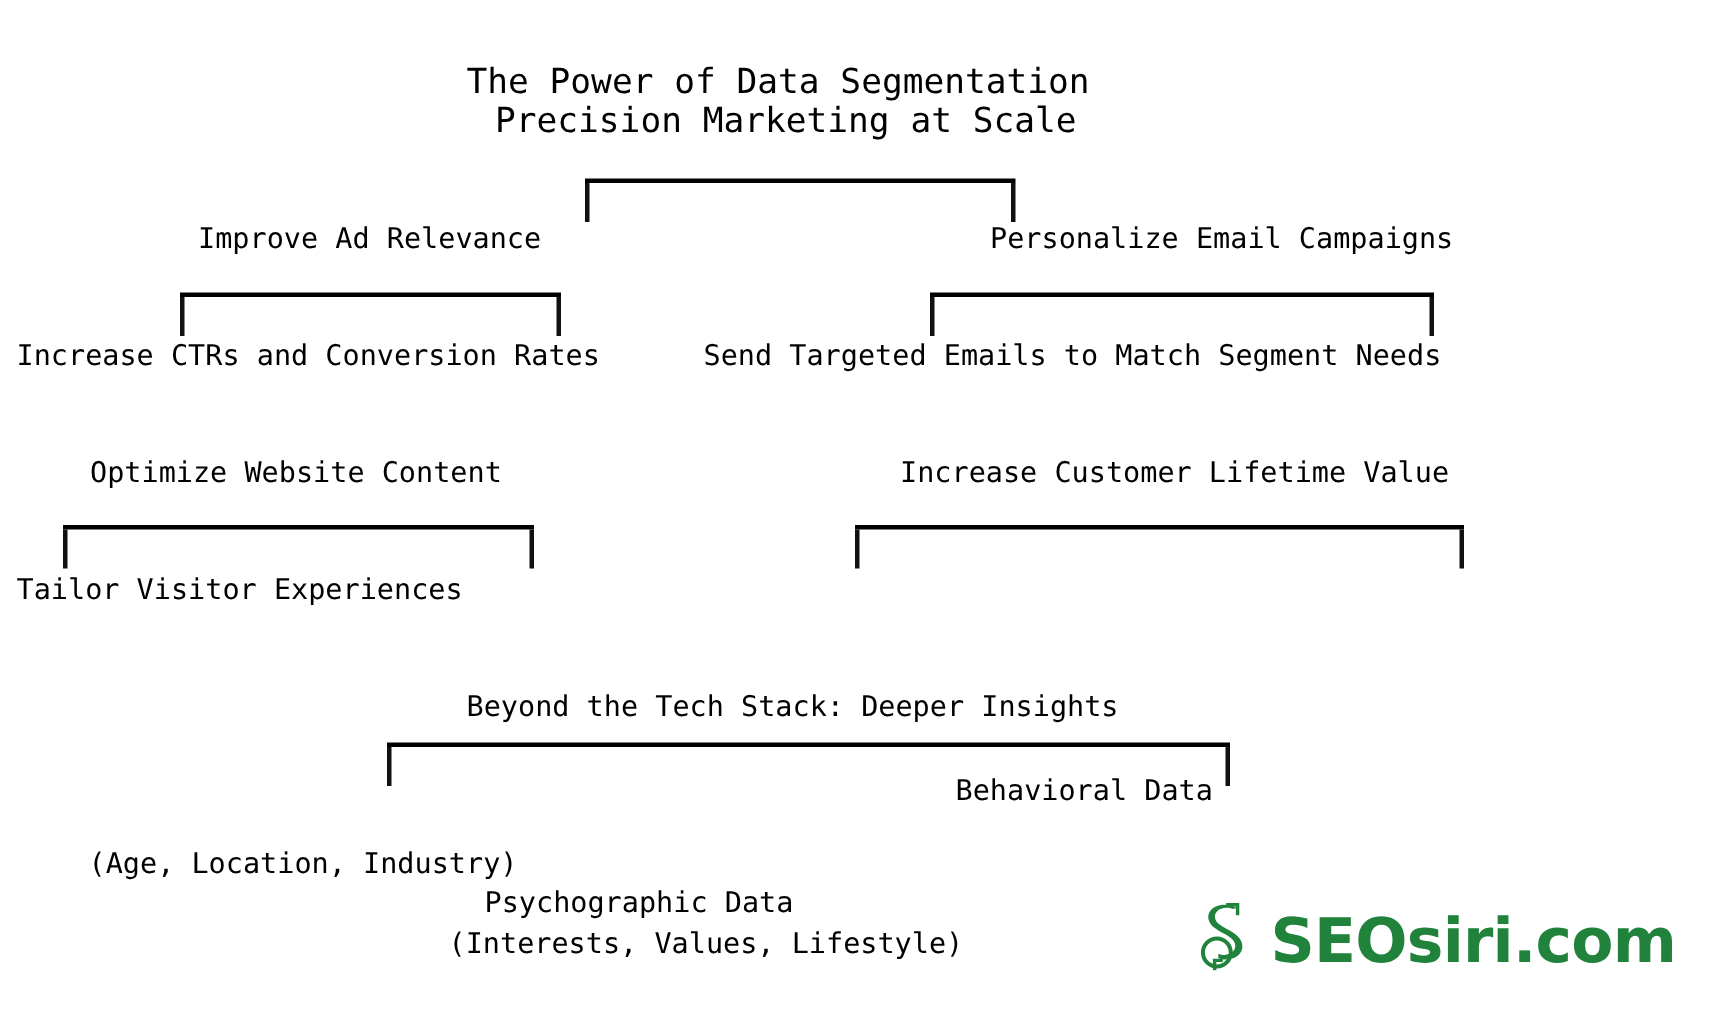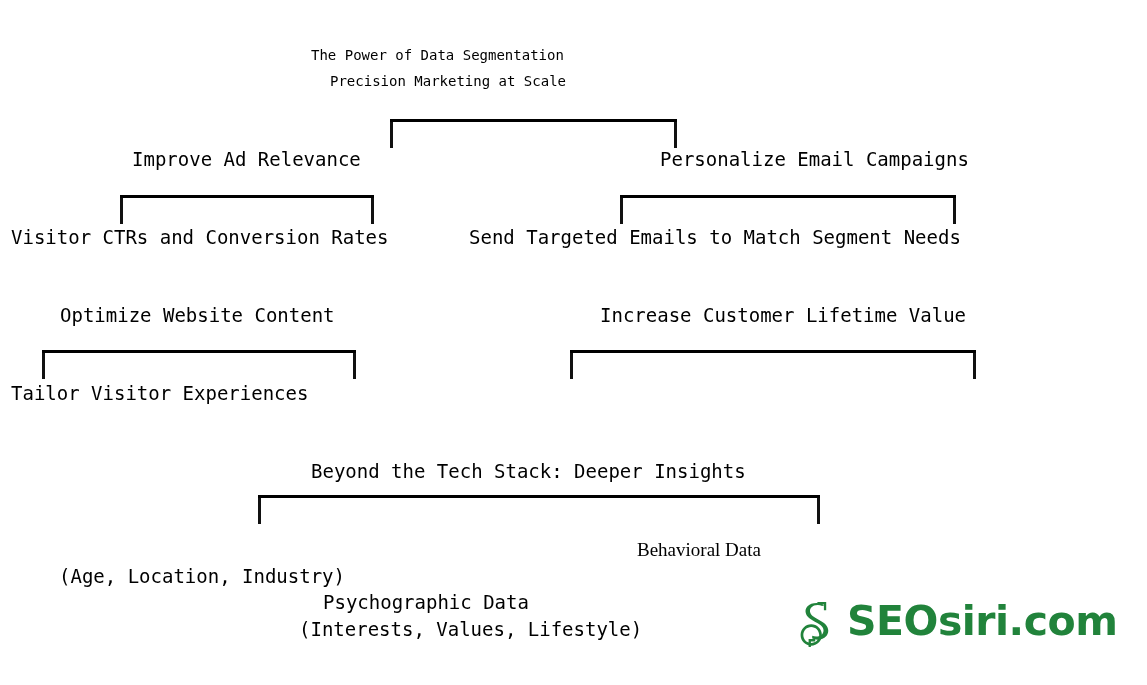--- a/index.html
+++ b/index.html
@@ -22,21 +22,21 @@
     position: absolute;
     white-space: pre;
     color: #000000;
     font-family: "DejaVu Sans Mono", "Liberation Mono", monospace;
     font-size: 19px;
     line-height: 27px;
     letter-spacing: 0px;
     font-weight: 400;
   }
   .title-line {
-    font-size: 14px;
+    font-size: 23px;
   }
   
   .bracket {
     position: absolute;
     height: 0;
   }
   .bracket .bar {
     position: absolute;
     left: 0;
     top: 0;
@@ -51,20 +51,21 @@
     height: 26px;
     background: #111111;
   }
   .bracket .tick.left  { left: 0; }
   .bracket .tick.right { right: 0; }
 
   
   #logo {
     position: absolute;
     display: flex;
+    align-items: center;
     gap: 10px;
   }
   #logo .mark {
     display: block;
     width: 40px;
     height: 52px;
   }
   #logo .wordmark {
     font-family: "DejaVu Sans", "Liberation Sans", sans-serif;
     font-weight: bold;
@@ -95,21 +96,21 @@
     <div class="bar"></div>
     <div class="tick left"></div>
     <div class="tick right"></div>
   </div>
   <div class="bracket" style="left:620px; top:195px; width:336px;">
     <div class="bar"></div>
     <div class="tick left"></div>
     <div class="tick right"></div>
   </div>
 
-  <div class="txt" style="left:11px; top:224px;">Visitor CTRs and Conversion Rates</div>
+  <div class="txt" style="left:11px; top:224px;">Increase CTRs and Conversion Rates</div>
   <div class="txt" style="left:469px; top:224px;">Send Targeted Emails to Match Segment Needs</div>
 
   <div class="txt" style="left:60px; top:302px;">Optimize Website Content</div>
   <div class="txt" style="left:600px; top:302px;">Increase Customer Lifetime Value</div>
 
   <div class="bracket" style="left:42px; top:350px; width:314px;">
     <div class="bar"></div>
     <div class="tick left"></div>
     <div class="tick right"></div>
   </div>
@@ -124,21 +125,21 @@
   <div class="txt" style="left:311px; top:458px;">Beyond the Tech Stack: Deeper Insights</div>
 
   <div class="bracket" style="left:258px; top:495px; width:562px;">
     <div class="bar"></div>
     <div class="tick left"></div>
     <div class="tick right"></div>
   </div>
 
   <div class="txt" style="left:59px; top:563px;">(Age, Location, Industry)</div>
 
-  <div class="txt" style="left:637px; top:536px;font-family:Liberation Serif, serif;">Behavioral Data</div>
+  <div class="txt" style="left:637px; top:514px;">Behavioral Data</div>
 
   <div class="txt" style="left:323px; top:589px;">Psychographic Data</div>
   <div class="txt" style="left:299px; top:616px;">(Interests, Values, Lifestyle)</div>
 
   <div id="logo" style="left:797px; top:601px;">
     <svg class="mark" viewBox="0 0 40 52" aria-hidden="true">
       <g fill="#21833b">
         <path d="M27.5 4.2 C22.5 1.0 14.0 1.4 10.3 5.6 C7.0 9.3 8.6 14.3 12.4 17.3
                  C15.6 19.9 20.1 21.6 23.4 24.1 C26.5 26.5 27.6 30.0 25.4 32.9
                  C23.3 35.7 18.6 36.3 15.2 34.8 L15.2 37.6 C19.6 39.6 26.4 38.8 29.6 34.7

